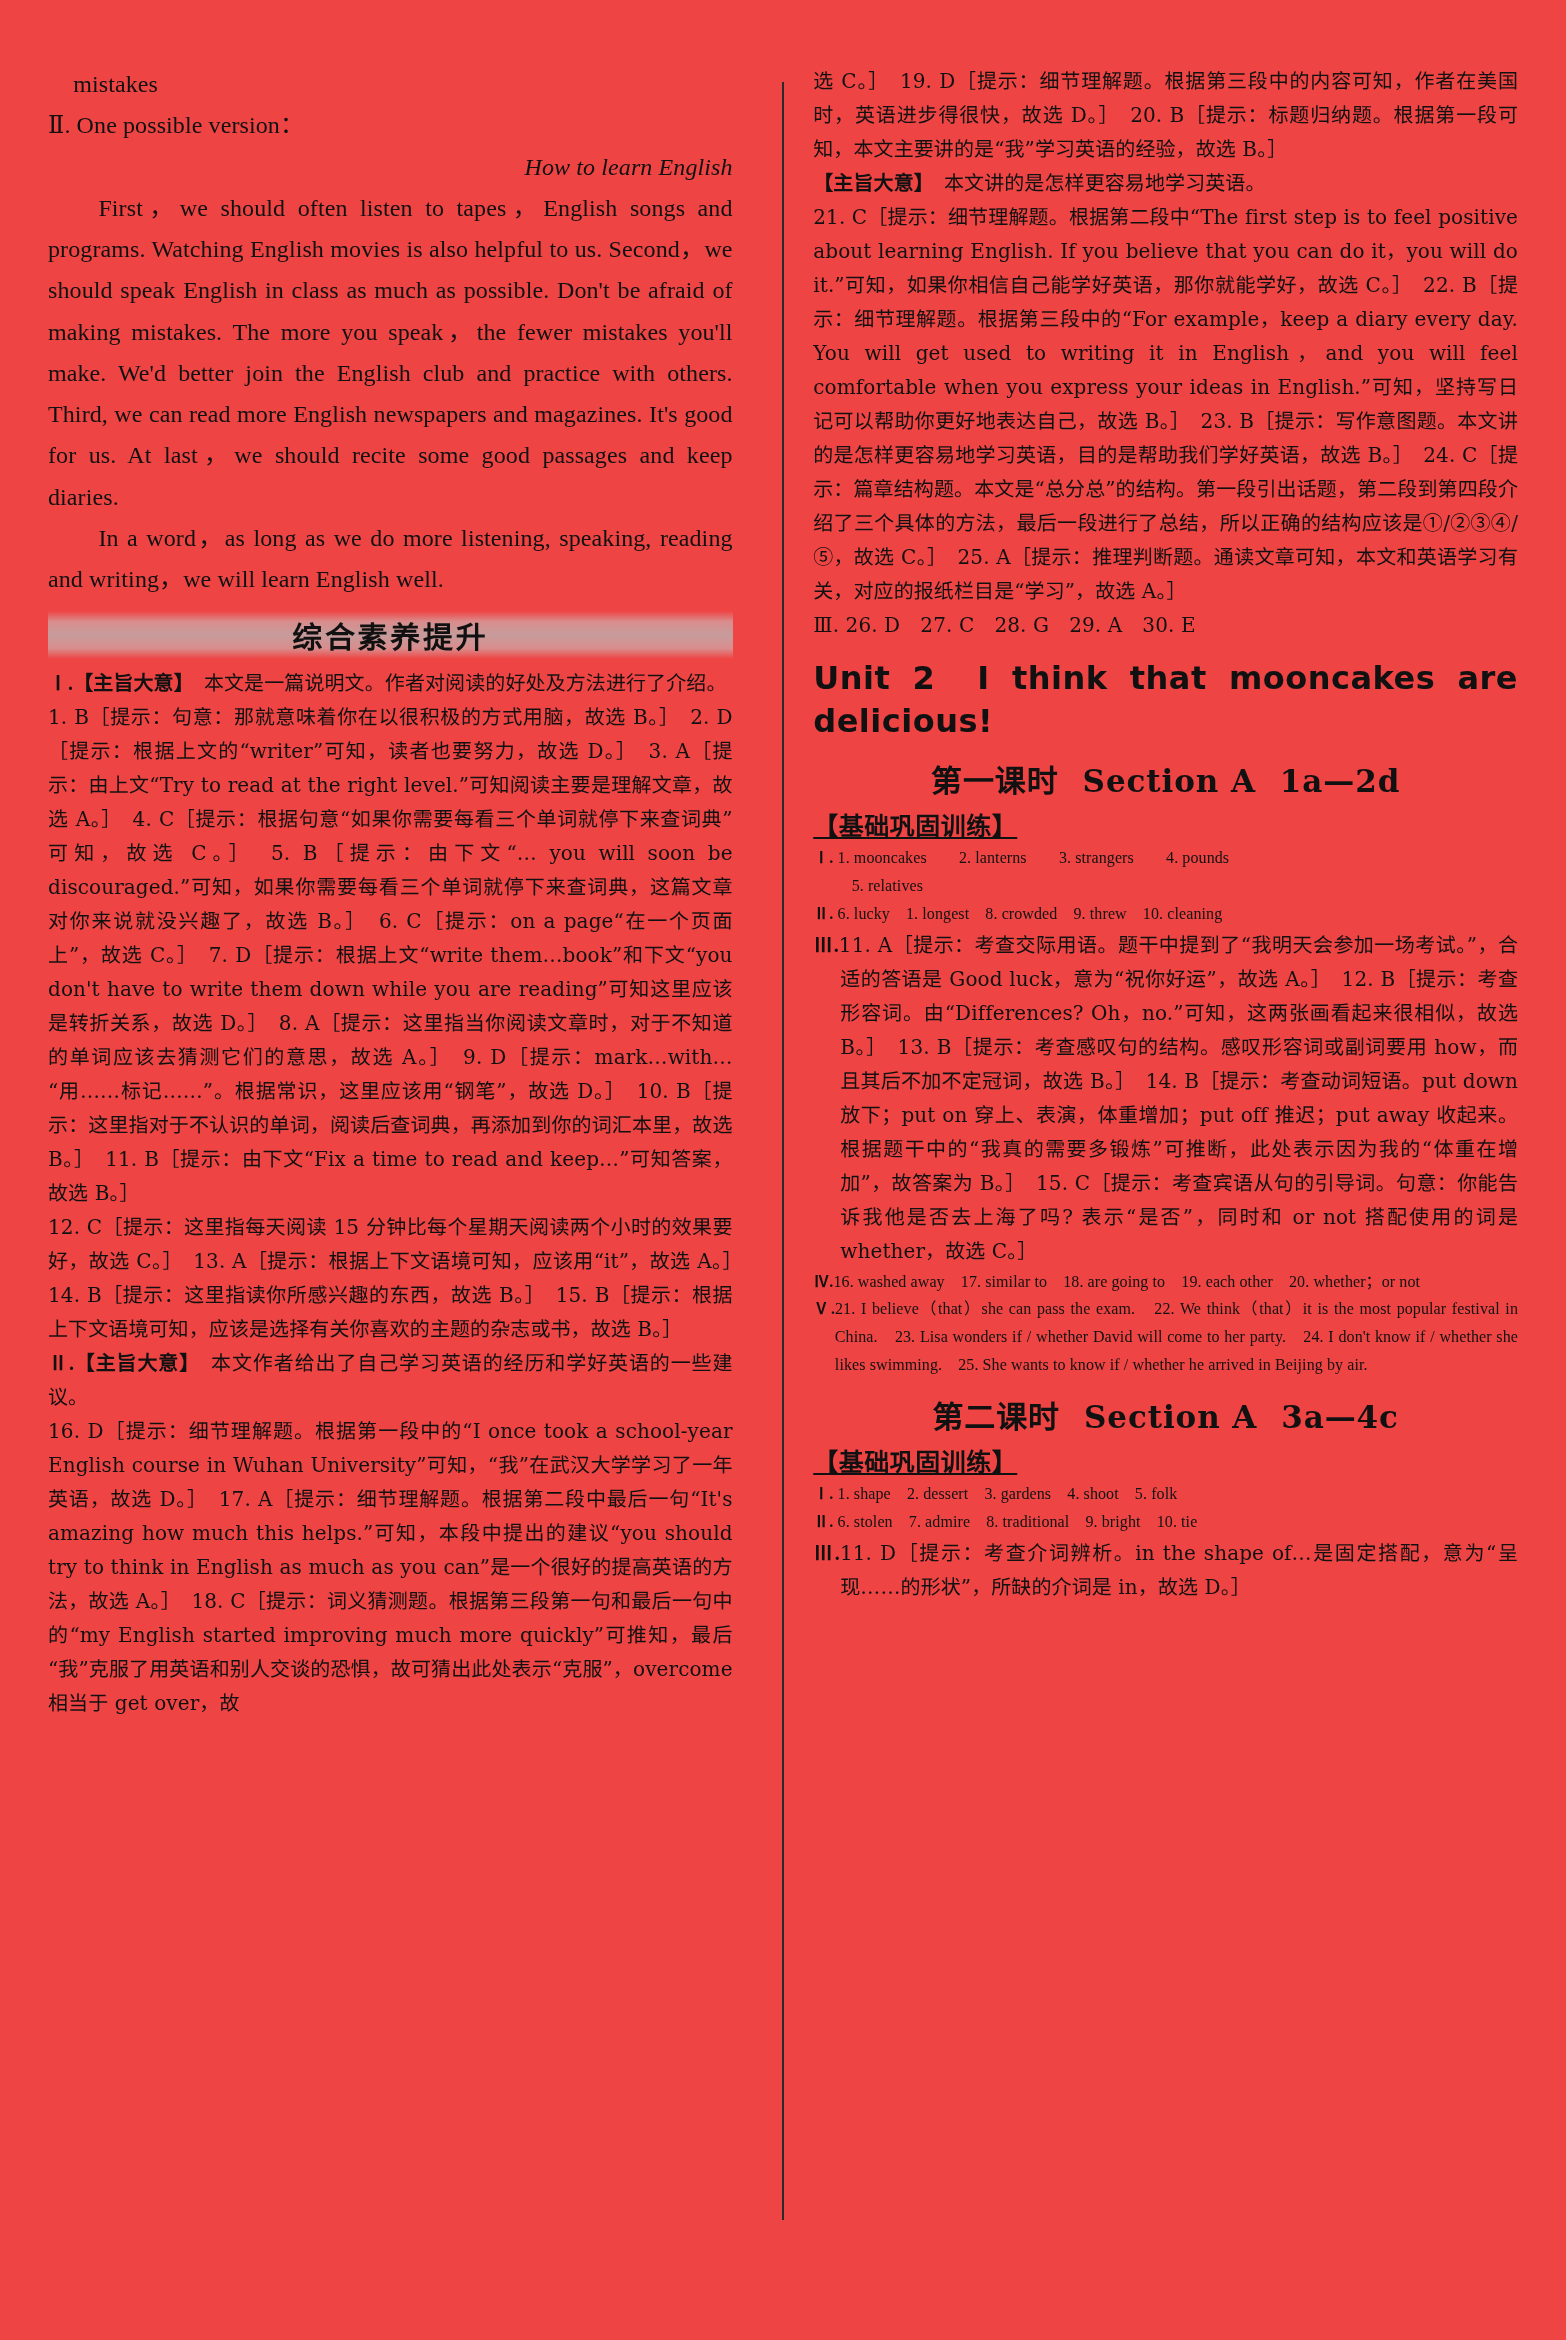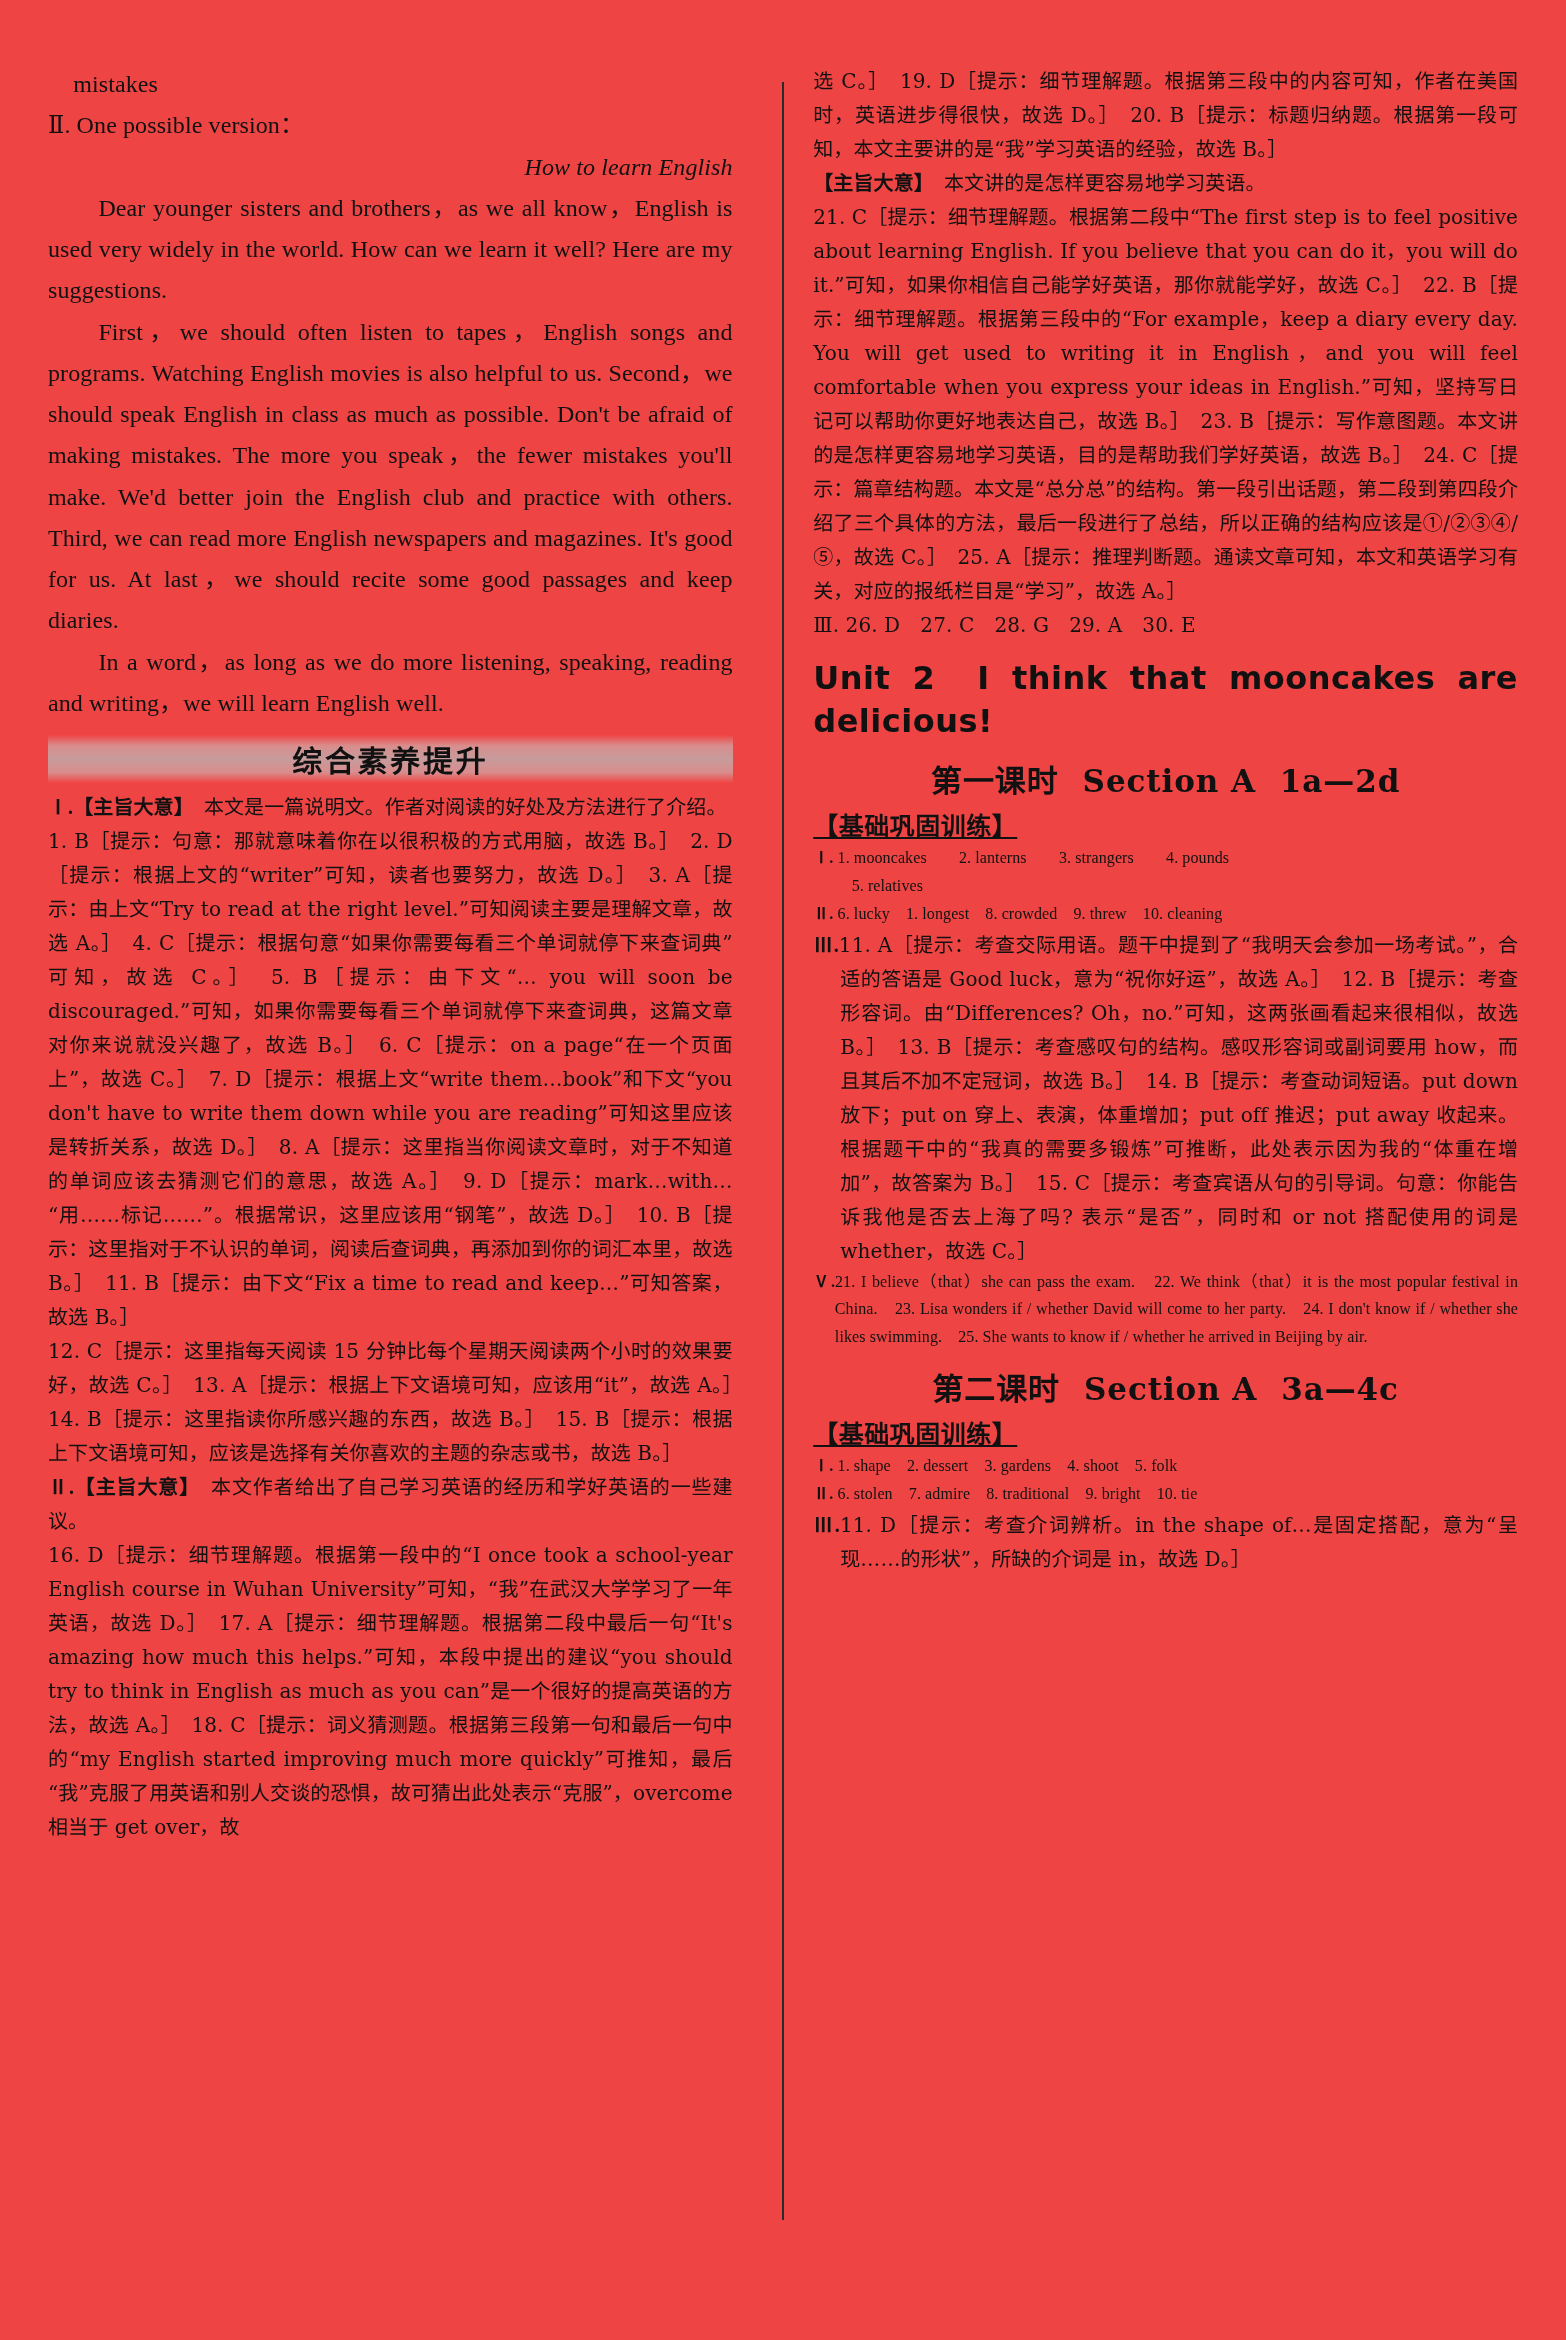--- a/index.html
+++ b/index.html
@@ -127,21 +127,20 @@
   <div class="columns">
 
     <div class="col col-left">
 
       <p class="en indent-small">mistakes</p>
 
       <p class="en">Ⅱ. One possible version：</p>
 
       <p class="en center" style="font-style:italic;">How to learn English</p>
 
-      <p class="en indent">Dear younger sisters and brothers，as we all know，English is used very widely in the world. How can we learn it well? Here are my suggestions.</p>
 
       <p class="en indent">First，we should often listen to tapes，English songs and programs. Watching English movies is also helpful to us. Second，we should speak English in class as much as possible. Don't be afraid of making mistakes. The more you speak，the fewer mistakes you'll make. We'd better join the English club and practice with others. Third, we can read more English newspapers and magazines. It's good for us. At last，we should recite some good passages and keep diaries.</p>
 
       <p class="en indent">In a word，as long as we do more listening, speaking, reading and writing，we will learn English well.</p>
 
       <div class="section-banner">综合素养提升</div>
 
       <p class="cn">
         <span class="romanlead">Ⅰ.</span><span class="bracket-bold">【主旨大意】</span>　<span>本文是一篇说明文。作者对阅读的好处及方法进行了介绍。</span>
       </p>
@@ -190,20 +189,23 @@
 
       <p class="ans-line hang">
         <span class="romanlead">Ⅱ.</span>
         <span>6. lucky　1. longest　8. crowded　9. threw　10. cleaning</span>
       </p>
 
       <p class="cn hang">
         <span class="romanlead">Ⅲ.</span><span>11. A［提示：考查交际用语。题干中提到了“我明天会参加一场考试。”，合适的答语是 Good luck，意为“祝你好运”，故选 A。］　12. B［提示：考查形容词。由“Differences? Oh，no.”可知，这两张画看起来很相似，故选 B。］　13. B［提示：考查感叹句的结构。感叹形容词或副词要用 how，而且其后不加不定冠词，故选 B。］　14. B［提示：考查动词短语。put down 放下；put on 穿上、表演，体重增加；put off 推迟；put away 收起来。根据题干中的“我真的需要多锻炼”可推断，此处表示因为我的“体重在增加”，故答案为 B。］　15. C［提示：考查宾语从句的引导词。句意：你能告诉我他是否去上海了吗? 表示“是否”，同时和 or not 搭配使用的词是 whether，故选 C。］</span>
       </p>
 
+      <p class="ans-line hang">
+        <span class="romanlead">Ⅳ.</span><span>16. washed away　17. similar to　18. are going to　19. each other　20. whether；or not</span>
+      </p>
 
       <p class="ans-line hang">
         <span class="romanlead">Ⅴ.</span><span>21. I believe（that）she can pass the exam.　22. We think（that）it is the most popular festival in China.　23. Lisa wonders if / whether David will come to her party.　24. I don't know if / whether she likes swimming.　25. She wants to know if / whether he arrived in Beijing by air.</span>
       </p>
 
       <div class="lesson-title">
         <span>第二课时</span><span class="lt-gap"></span><span>Section A</span><span class="lt-gap"></span><span>3a—4c</span>
       </div>
 
       <div class="block-label">【基础巩固训练】</div>

